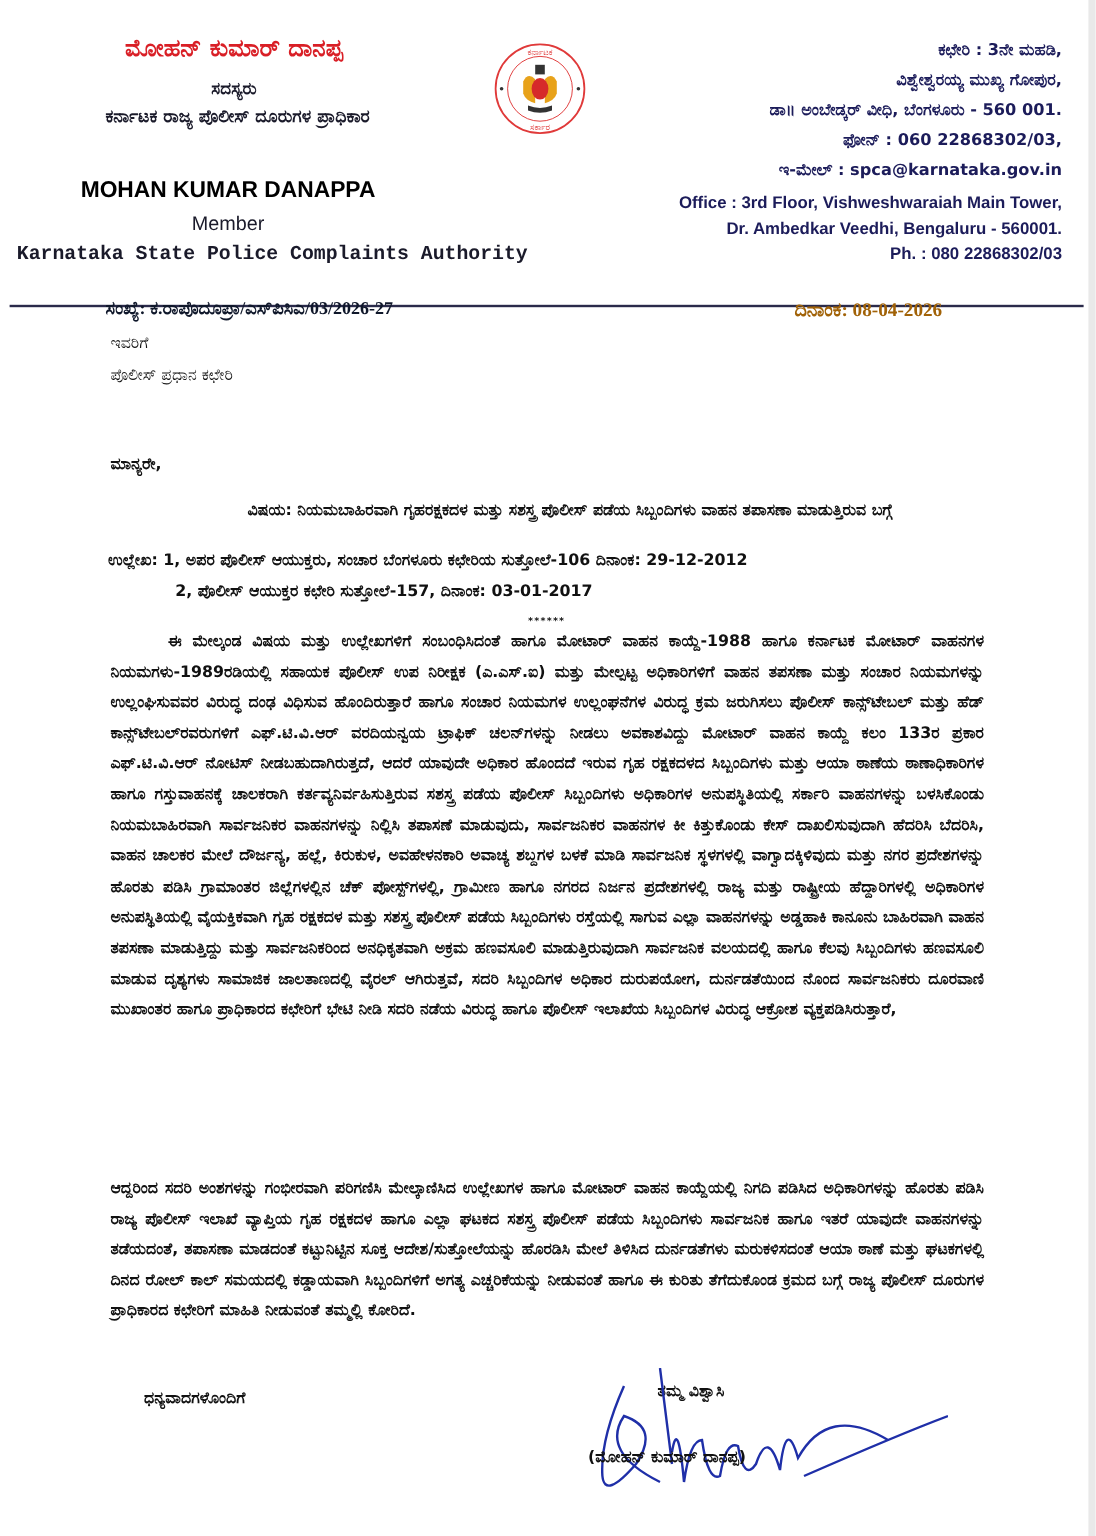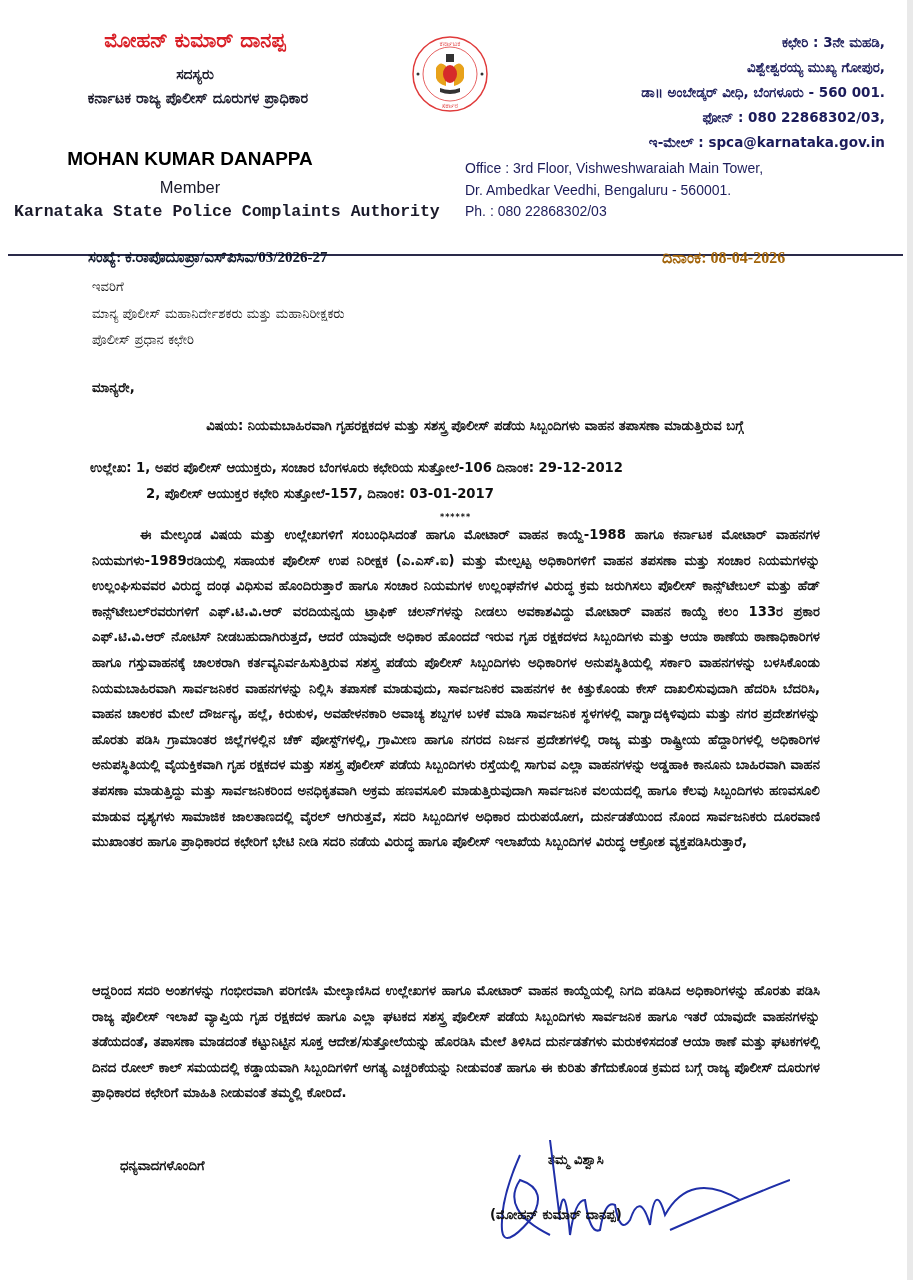--- a/index.html
+++ b/index.html
@@ -6,21 +6,21 @@
   body { width: 913px; height: 1280px; position: relative; overflow: hidden; font-family: "DejaVu Sans", sans-serif; color: #111; }
   .abs { position: absolute; }
   .lh-kn-red { left: 90px; top: 28px; width: 210px; text-align: center; color: #d91f26; font-weight: bold; font-size: 20px; white-space: nowrap; }
   .lh-kn-sub { left: 90px; top: 66px; width: 210px; text-align: center; font-size: 14px; font-weight: bold; color: #1a1a2a; }
   .lh-kn-org { left: 38px; top: 90px; width: 320px; text-align: center; font-size: 14.5px; font-weight: bold; color: #1a1a2a; white-space: nowrap; }
   .lh-en-red { left: 60px; top: 148px; width: 260px; text-align: center; color: #000000; font-weight: bold; font-size: 19px; font-family: "Liberation Sans", sans-serif; white-space: nowrap; }
   .lh-en-member { left: 60px; top: 178px; width: 260px; text-align: center; font-size: 16.5px; font-family: "Liberation Sans", sans-serif; color: #1a1a2a; }
   .lh-en-org { left: 14px; top: 202px; width: 400px; text-align: center; font-weight: bold; font-size: 16.5px; font-family: Liberation Mono, monospace; color: #1a1a2a; white-space: nowrap; }
   .emblem { left: 410px; top: 34px; width: 80px; height: 80px; }
   .addr-kn { right: 28px; top: 30px; width: 420px; text-align: right; font-size: 13.5px; line-height: 25px; color: #1c1c5a; font-weight: bold; }
-  .addr-en { right: 28px; top: 158px; width: 420px; text-align: left; font-size: 14px; line-height: 21.5px; color: #1c1c5a; font-family: "Liberation Sans", sans-serif; font-weight: normal; }
+  .addr-en { right: 28px; top: 158px; width: 420px; text-align: right; font-size: 14px; line-height: 21.5px; color: #1c1c5a; font-family: "Liberation Sans", sans-serif; font-weight: bold; }
   .hr { left: 8px; top: 254px; width: 895px; height: 2px; background: #2a2a4a; }
   .ref-no { left: 88px; top: 249px; font-family: "Liberation Serif", serif; font-weight: bold; font-size: 15px; color: #0f172a; }
   .date { left: 662px; top: 249px; font-family: "Liberation Serif", serif; font-weight: bold; font-size: 16px; color: #a16207; }
   .addressee { left: 92px; top: 274px; line-height: 26.5px; font-size: 13.2px; font-weight: normal; white-space: nowrap; }
   .salutation { left: 92px; top: 380px; font-size: 13.2px; font-weight: bold; }
   .subject { left: 150px; top: 415px; width: 650px; text-align: center; font-size: 13.2px; font-weight: bold; line-height: 22px; }
   .ref1 { left: 90px; top: 460px; font-size: 13.2px; font-weight: bold; white-space: nowrap; font-family: "DejaVu Sans", sans-serif; }
   .ref2 { left: 146px; top: 486px; font-size: 13.2px; font-weight: bold; white-space: nowrap; }
   .stars { left: 440px; top: 513px; font-size: 8px; font-weight: bold; letter-spacing: 1px; }
   .para { left: 92px; width: 728px; font-size: 13.2px; font-weight: bold; line-height: 25.6px; text-align: justify; text-align-last: left; }
@@ -55,37 +55,36 @@
   <ellipse cx="40" cy="40" rx="7" ry="9" fill="#d62a2a"></ellipse>
   <path d="M30 54 Q40 58 50 54 L50 58 Q40 62 30 58 Z" fill="#333"></path>
   <text x="40" y="12" text-anchor="middle" font-size="7" fill="#e03a3a" font-family="DejaVu Sans, sans-serif">ಕರ್ನಾಟಕ</text>
   <text x="40" y="74" text-anchor="middle" font-size="7" fill="#e03a3a" font-family="DejaVu Sans, sans-serif">ಸರ್ಕಾರ</text>
 </svg>
 
 <div class="abs addr-kn">
   <div>ಕಛೇರಿ : 3ನೇ ಮಹಡಿ,</div>
   <div>ವಿಶ್ವೇಶ್ವರಯ್ಯ ಮುಖ್ಯ ಗೋಪುರ,</div>
   <div>ಡಾ॥ ಅಂಬೇಡ್ಕರ್ ವೀಧಿ, ಬೆಂಗಳೂರು - 560 001.</div>
-  <div>ಫೋನ್ : 080 22868302/03,</div>
+  <div>ಫೋನ್ : 060 22868302/03,</div>
   <div>ಇ-ಮೇಲ್ : spca@karnataka.gov.in</div>
 </div>
 <div class="abs addr-en">
   <div>Office : 3rd Floor, Vishweshwaraiah Main Tower,</div>
   <div>Dr. Ambedkar Veedhi, Bengaluru - 560001.</div>
   <div>Ph. : 080 22868302/03</div>
 </div>
 
 <div class="abs hr"></div>
 
 <div class="abs ref-no">ಸಂಖ್ಯೆ: ಕ.ರಾಪೊದೂಪ್ರಾ/ಎಸ್‌ಪಿಸಿಎ/03/2026-27</div>
 <div class="abs date">ದಿನಾಂಕ: 08-04-2026</div>
 
 <div class="abs addressee">
   <div>ಇವರಿಗೆ</div>
-  <div>ಮಾನ್ಯ ಪೊಲೀಸ್ ಮಹಾನಿರ್ದೇಶಕರು ಮತ್ತು ಮಹಾನಿರೀಕ್ಷಕರು</div>
   <div>ಪೊಲೀಸ್ ಪ್ರಧಾನ ಕಛೇರಿ</div>
 </div>
 
 <div class="abs salutation">ಮಾನ್ಯರೇ,</div>
 
 <div class="abs subject">ವಿಷಯ: ನಿಯಮಬಾಹಿರವಾಗಿ ಗೃಹರಕ್ಷಕದಳ ಮತ್ತು ಸಶಸ್ತ್ರ ಪೊಲೀಸ್ ಪಡೆಯ ಸಿಬ್ಬಂದಿಗಳು ವಾಹನ ತಪಾಸಣಾ ಮಾಡುತ್ತಿರುವ ಬಗ್ಗೆ</div>
 
 <div class="abs ref1">ಉಲ್ಲೇಖ: 1, ಅಪರ ಪೊಲೀಸ್ ಆಯುಕ್ತರು, ಸಂಚಾರ ಬೆಂಗಳೂರು ಕಛೇರಿಯ ಸುತ್ತೋಲೆ-106 ದಿನಾಂಕ: 29-12-2012</div>
 <div class="abs ref2">2, ಪೊಲೀಸ್ ಆಯುಕ್ತರ ಕಛೇರಿ ಸುತ್ತೋಲೆ-157, ದಿನಾಂಕ: 03-01-2017</div>
 

